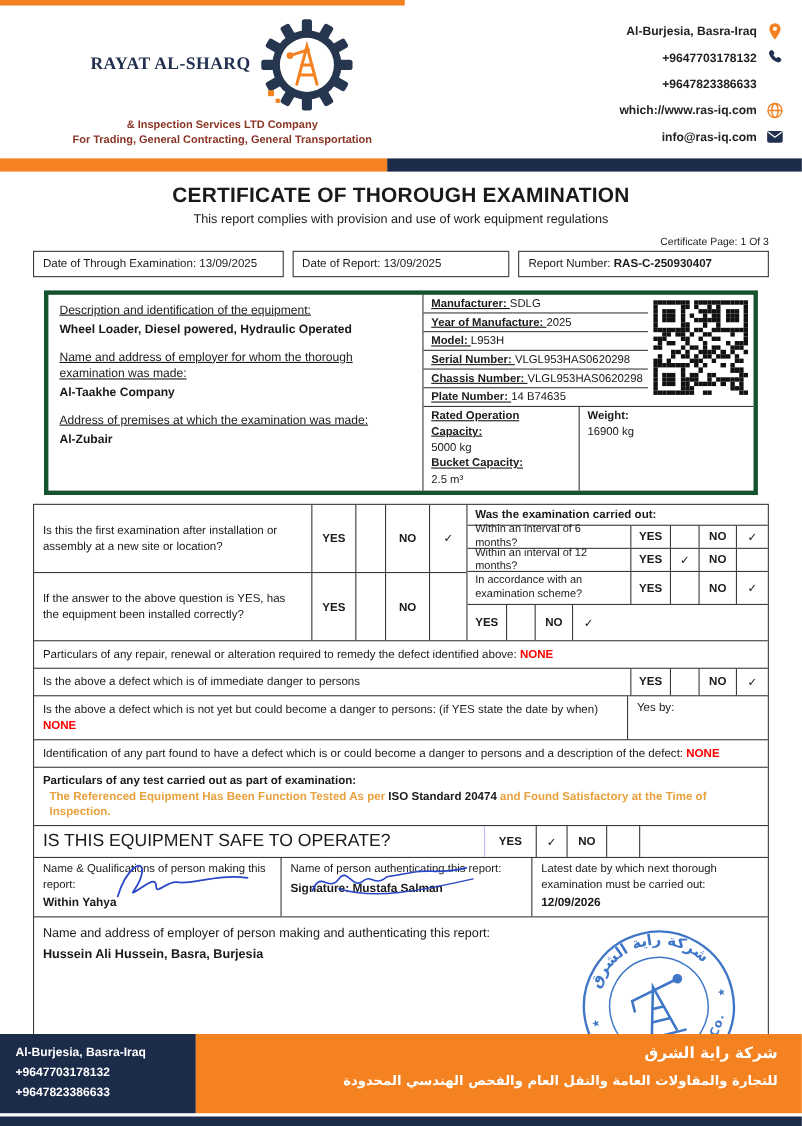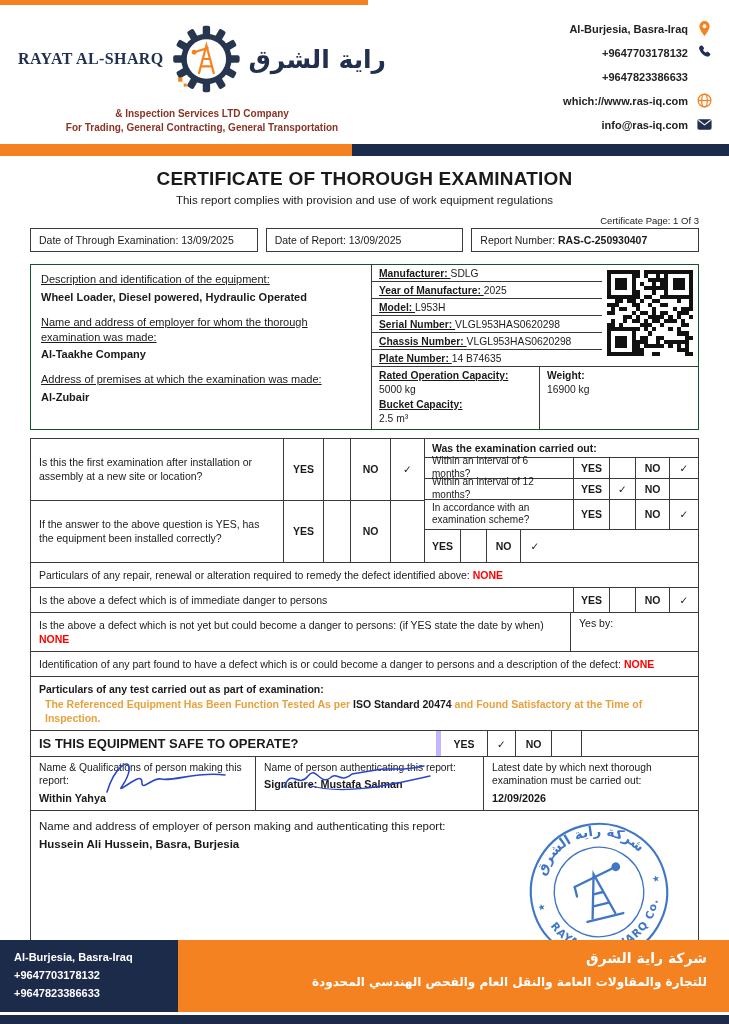--- a/index.html
+++ b/index.html
@@ -22,21 +22,21 @@
   .divider .d2{flex:1;background:#1C2B49}
   
   .title{text-align:center;font-size:19px;font-weight:bold;margin-top:12px;letter-spacing:.2px}
   .subtitle{text-align:center;font-size:11.5px;margin-top:4px}
   .pageinfo{text-align:right;font-size:9.5px;margin:9px 30px 2px}
   
   .meta{display:flex;gap:8px;margin:2px 30px 0}
   .meta .box{border:1px solid #3a3a3a;padding:5px 8px;font-size:10.5px;white-space:nowrap}
   .b1{flex:1.05}.b2{flex:.9}.b3{flex:1.05}
   
-  .equip{display:flex;border:1px solid #14532d;margin:12px 30px 0;min-height:160px}
+  .equip{display:flex;border:4px solid #14532d;margin:12px 40px 0;min-height:160px}
   .eq-left{width:340px;padding:7px 10px;font-size:11px;line-height:1.35}
   .eq-left .lbl{text-decoration:underline;margin-top:10px}
   .eq-left .lbl.first{margin-top:0}
   .eq-left .val{font-weight:bold;margin-top:3px}
   .eq-right{flex:1;border-left:1px solid #3a3a3a;position:relative;font-size:10.3px}
   .eq-row{padding:2.5px 7px;border-bottom:1px solid #3a3a3a;width:calc(100% - 96px);white-space:nowrap}
   .eq-row.full{width:100%}
   .eq-right b{ text-decoration:underline }
   .qr{position:absolute;top:5px;right:5px;width:86px;height:86px;display:grid;grid-template-rows:repeat(21,1fr);grid-template-columns:repeat(21,1fr);background:#fff}
   .qr i{background:#111;display:block}
@@ -71,21 +71,21 @@
   .red{color:#FF0000;font-weight:bold}
   .flexrow{display:flex;align-items:stretch}
   .fr-text{flex:1;padding:5px 8px;border-right:1px solid #3a3a3a;line-height:1.35}
   .f-yes{width:36px;border-right:1px solid #3a3a3a;font-weight:bold}
   .f-box{width:26px;border-right:1px solid #3a3a3a}
   .f-no{width:34px;border-right:1px solid #3a3a3a;font-weight:bold}
   .f-box2{width:28px}
   .yesby{width:127px;padding:4px 8px}
   .test-orange{color:#E8A13C;font-weight:bold;padding-left:6px}
   .test-orange b{color:#1a1a1a;text-decoration:none}
-  .safe-q{width:410px;padding:5px 8px;font-weight:bold;font-size:13px;border-right:5px solid #c4b5fd}
+  .safe-q{width:410px;padding:5px 8px;font-weight:normal;font-size:16px;border-right:1px solid #c4b5fd}
   .sf-yes{width:47px;border-right:1px solid #3a3a3a;font-weight:bold}
   .sf-box{width:28px;border-right:1px solid #3a3a3a}
   .sf-no{width:36px;border-right:1px solid #3a3a3a;font-weight:bold}
   .sf-box2{width:30px;border-right:1px solid #3a3a3a}
   .sf-rest{flex:1}
   
   .signrow{display:flex;border-bottom:1px solid #3a3a3a;min-height:54px}
   .sig-col{padding:4px 8px;font-size:10.3px;position:relative;line-height:1.3}
   .sig1{width:225px;border-right:1px solid #3a3a3a}
   .sig2{width:228px;border-right:1px solid #3a3a3a}
@@ -133,21 +133,20 @@
         <g stroke="#F58220" stroke-width="3.5" fill="none" stroke-linecap="round">
           <path d="M38 73 L50 28 L62 73"></path>
           <path d="M41 62 L59 62"></path>
           <path d="M44 50 L56 50"></path>
           <path d="M30 39 L52 32"></path>
         </g>
         <circle cx="30" cy="39" r="4" fill="#F58220"></circle>
         <rect x="4" y="80" width="7" height="7" fill="#F58220"></rect>
         <rect x="13" y="90" width="5" height="5" fill="#F58220"></rect>
       </svg>
-      <span class="name-ar">راية الشرق</span>
     </div>
     <div class="tagline">
       <div>&amp; Inspection Services LTD Company</div>
       <div>For Trading, General Contracting, General Transportation</div>
     </div>
   </div>
   <div class="contact">
     <div class="contact-row">
       <span>Al-Burjesia, Basra-Iraq</span>
       <svg class="ic" viewBox="0 0 24 24">

